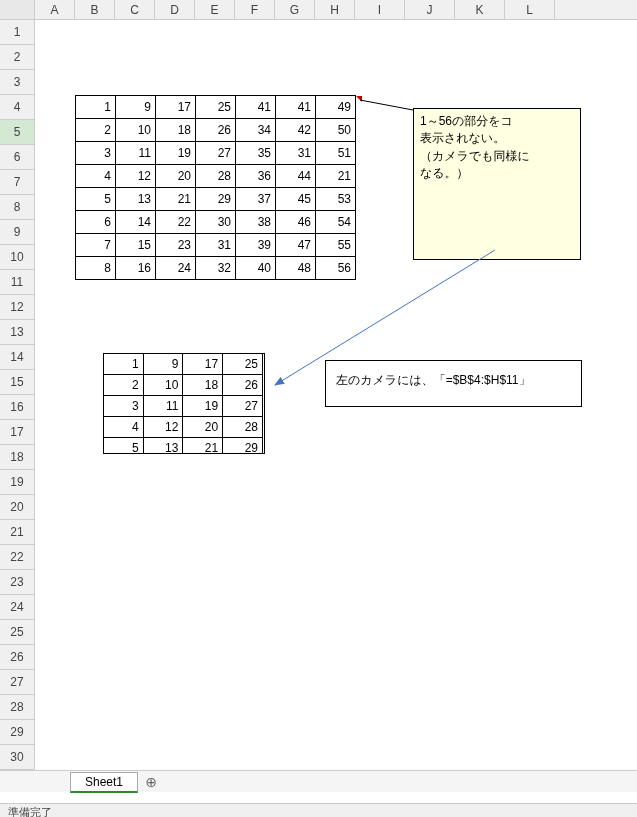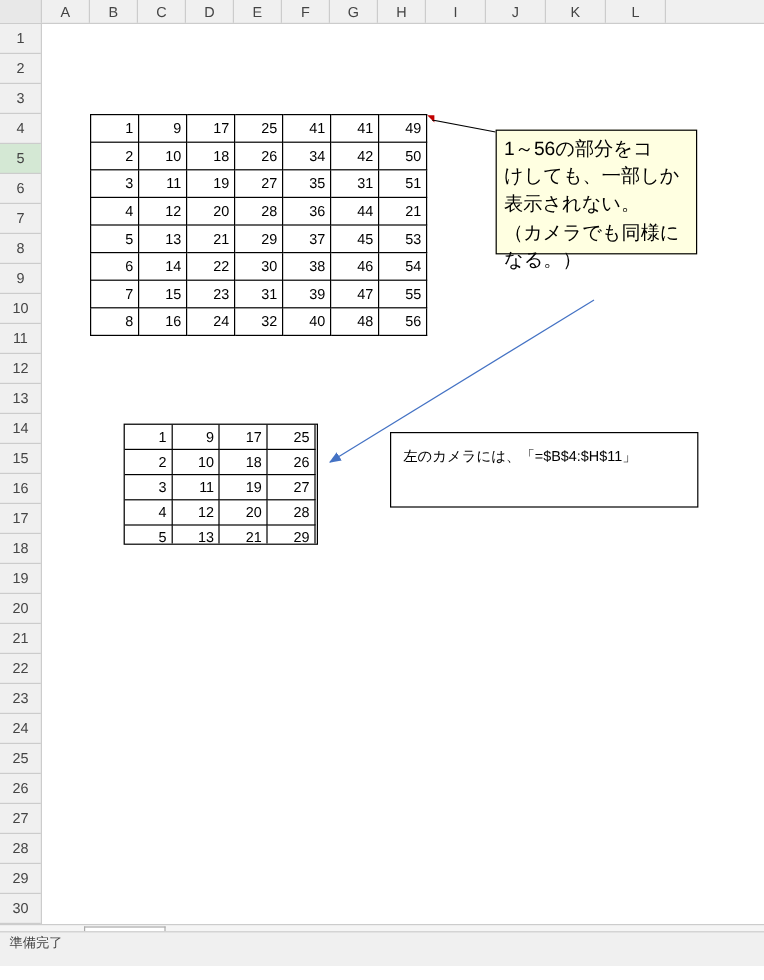--- a/index.html
+++ b/index.html
@@ -95,42 +95,42 @@
     text-align: right;
     padding: 0 4px 0 0;
     font-size: 12px;
     vertical-align: middle;
   }
   .comment-box {
     position: absolute;
     left: 413px;
     top: 108px;
     width: 168px;
-    height: 104px;
+    height: 152px;
     background: #ffffe1;
     border: 1px solid #000;
     padding: 4px 6px;
-    font-size: 16px;
+    font-size: 12px;
     line-height: 1.45;
   }
   .comment-indicator {
     position: absolute;
     left: 356px;
     top: 96px;
     width: 0;
     height: 0;
     border-left: 6px solid transparent;
     border-top: 6px solid #c00000;
   }
   .text-box {
     position: absolute;
     left: 325px;
     top: 360px;
     width: 257px;
-    height: 63px;
+    height: 47px;
     border: 1px solid #000;
     background: #fff;
     padding: 10px 10px;
     font-size: 12px;
     line-height: 1.6;
   }
   svg.arrow {
     position: absolute;
     pointer-events: none;
   }
@@ -161,24 +161,24 @@
     height: 22px;
     display: flex;
     align-items: center;
     justify-content: center;
     color: #666;
     font-size: 14px;
     cursor: pointer;
   }
   .status-bar {
     position: absolute;
-    bottom: 12px;
+    bottom: 0;
     left: 0;
     right: 0;
-    height: 29px;
+    height: 14px;
     background: #f0f0f0;
     border-top: 1px solid #ccc;
     padding: 1px 8px;
     font-size: 11px;
     color: #444;
   }
   .comment-leader {
     position: absolute;
     left: 360px;
     top: 100px;
@@ -318,21 +318,20 @@
   </table>
 
   <div class="comment-indicator"></div>
 
   <svg class="comment-leader">
     <line x1="0" y1="0" x2="53" y2="10" stroke="#000" stroke-width="1"></line>
   </svg>
 
   <div class="comment-box">
     <div>1～56の部分をコ</div>
-    <div>けしても、一部しか</div>
     <div>表示されない。</div>
     <div>（カメラでも同様に</div>
     <div>なる。）</div>
   </div>
 
   <svg class="arrow" style="left:270px; top:245px; width:230px; height:145px;">
     <defs>
       <marker id="ah" markerWidth="10" markerHeight="8" refX="9" refY="4" orient="auto">
         <polygon points="0 0, 10 4, 0 8" fill="#4472c4"></polygon>
       </marker>

